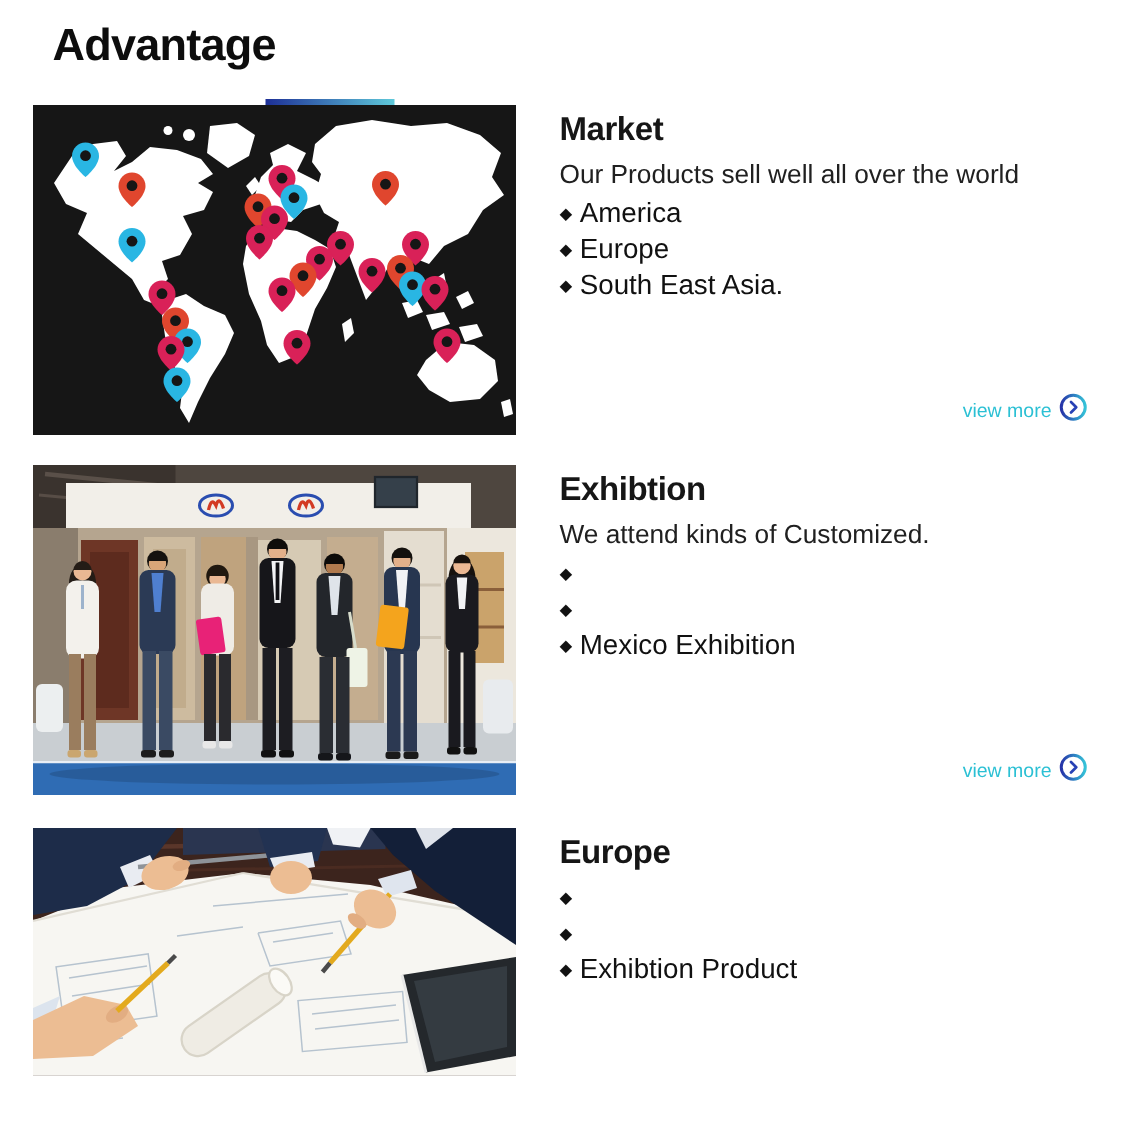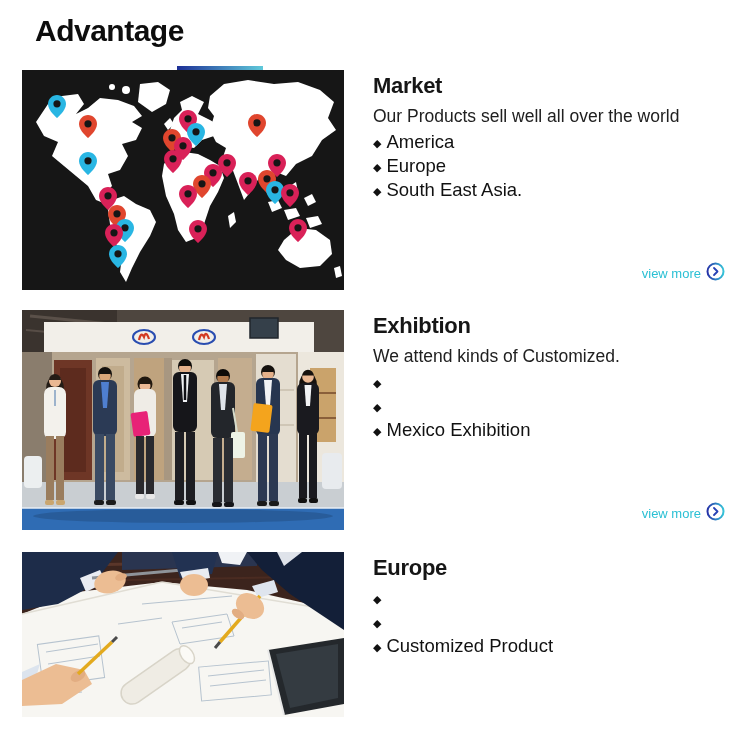--- a/index.html
+++ b/index.html
@@ -452,17 +452,17 @@
     <h2 class="section-heading">Europe</h2>
     <ul class="bullet-list">
       <li>
           <span class="diamond">◆</span>
         </li>
       <li>
           <span class="diamond">◆</span>
         </li>
       <li>
           <span class="diamond">◆</span>
-          <span>Customized Product</span>
+          <span>Exhibtion Product</span>
         </li>
     </ul>
   </div>
 </div>
 
 </body></html>

